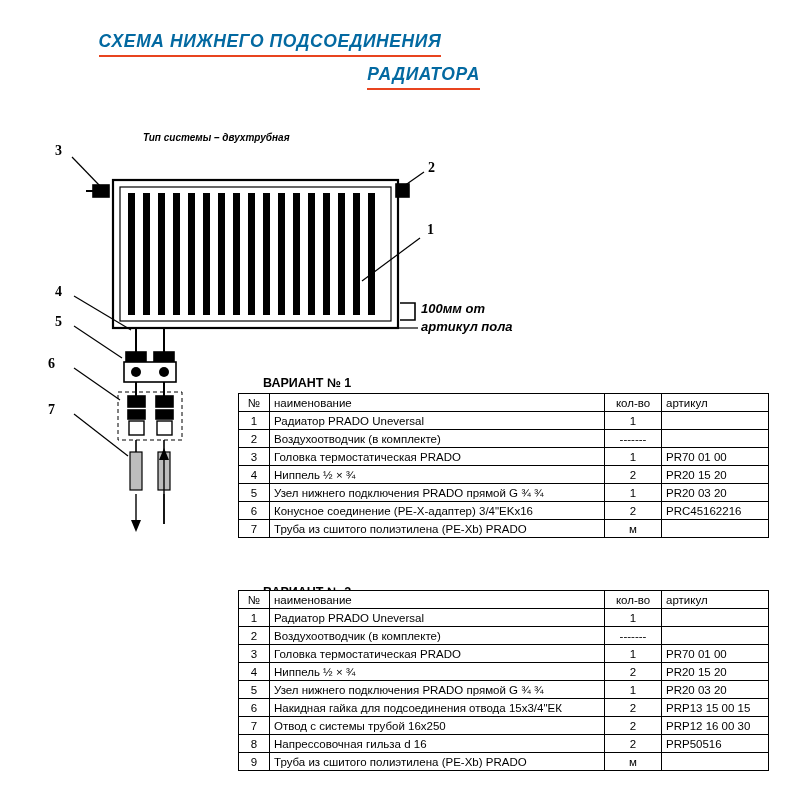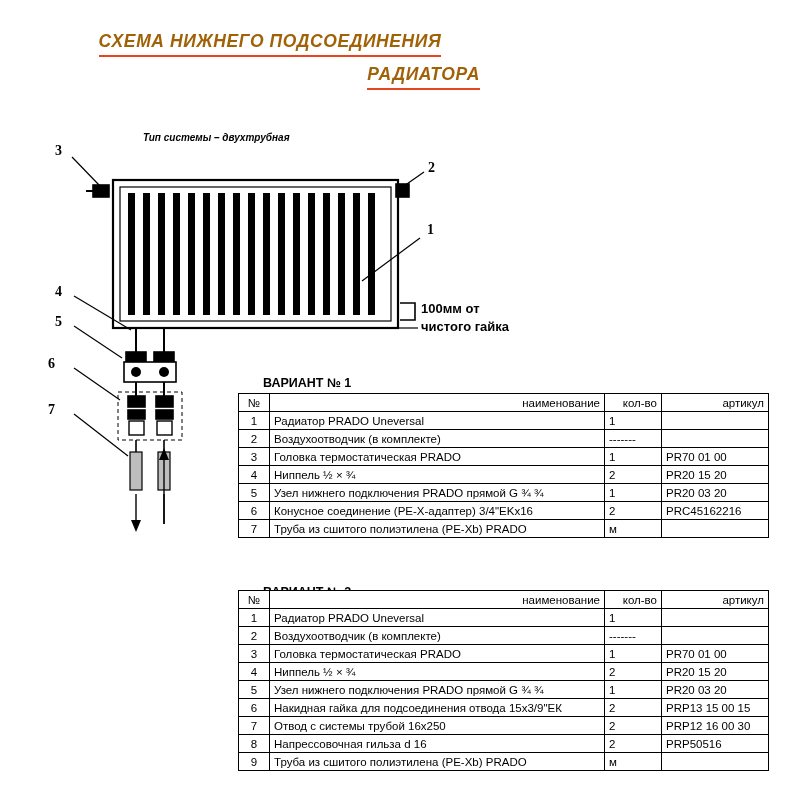--- a/index.html
+++ b/index.html
@@ -21,21 +21,21 @@
     width: 802px; height: 809px;
   }
 
   
   .title {
     position: absolute;
     left: 60px;
     top: 28px;
     width: 420px;
     text-align: center;
-    color: #a16207;
+    color: #0369a1;
     font-weight: bold;
     font-style: italic;
     font-size: 17.5px;
     letter-spacing: 0.6px;
     line-height: 26px;
   }
   .title .l1, .title .l2 {
     display: inline-block;
     border-bottom: 2px solid #e8441f;
     padding-bottom: 1px;
@@ -54,20 +54,21 @@
     white-space: nowrap;
   }
   .floor-note {
     position: absolute;
     left: 421px;
     top: 300px;
     font-size: 13px;
     font-weight: bold;
     line-height: 18px;
     white-space: nowrap;
+    font-style: italic;
   }
 
   
   .cnum {
     position: absolute;
     font-size: 14px;
     font-weight: bold;
     font-family: "Liberation Serif", serif;
   }
 
@@ -87,23 +88,23 @@
     border: 1px solid #000;
     padding: 1px 4px;
     height: 15px;
     vertical-align: middle;
     font-weight: normal;
     text-align: left;
     white-space: nowrap;
   }
   table.spec .c-no    { width: 22px;  text-align: center; }
   table.spec .c-name  { width: 326px; }
-  table.spec .c-qty   { width: 48px;  }
+  table.spec .c-qty   { width: 48px;  text-align: center; }
   table.spec .c-art   { width: 98px; margin-top: 48px;  }
-  table.spec thead td { font-weight: normal; text-align: right; }
+  table.spec thead td { font-weight: normal; }
   .tall td { height: 30px; }
 
   
   svg.draw { position: absolute; left: 0; top: 0; }
 </style>
 </head>
 <body>
 
 <div id="root">
 
@@ -191,21 +192,21 @@
       <line x1="74" y1="414" x2="128" y2="456" stroke-width="1.2"></line>
     </g>
   </svg>
 
   <div class="sys-caption">
     <div>Тип системы – двухтрубная</div>
   </div>
 
   <div class="floor-note">
     <div>100мм  от</div>
-    <div>чистого гайка</div>
+    <div>артикул пола</div>
   </div>
 
   <div class="cnum" style="left:427px; top:222px;">1</div>
   <div class="cnum" style="left:428px; top:160px;">2</div>
   <div class="cnum" style="left:55px;  top:143px;">3</div>
   <div class="cnum" style="left:55px;  top:284px;">4</div>
   <div class="cnum" style="left:55px;  top:314px;">5</div>
   <div class="cnum" style="left:48px;  top:356px;">6</div>
   <div class="cnum" style="left:48px;  top:402px;">7</div>
 
@@ -303,21 +304,21 @@
         <td class="c-art">PR20 15 20</td>
       </tr>
       <tr>
         <td class="c-no">5</td>
         <td class="c-name">Узел нижнего подключения PRADO прямой G ¾ ¾</td>
         <td class="c-qty">1</td>
         <td class="c-art">PR20 03 20</td>
       </tr>
       <tr>
         <td class="c-no">6</td>
-        <td class="c-name">Накидная гайка для подсоединения отвода 15х3/9"ЕК</td>
+        <td class="c-name">Накидная гайка для подсоединения отвода 15х3/4"ЕК</td>
         <td class="c-qty">2</td>
         <td class="c-art">PRP13 15 00 15</td>
       </tr>
       <tr>
         <td class="c-no">7</td>
         <td class="c-name">Отвод с системы трубой 16х250</td>
         <td class="c-qty">2</td>
         <td class="c-art">PRP12 16 00 30</td>
       </tr>
       <tr>

